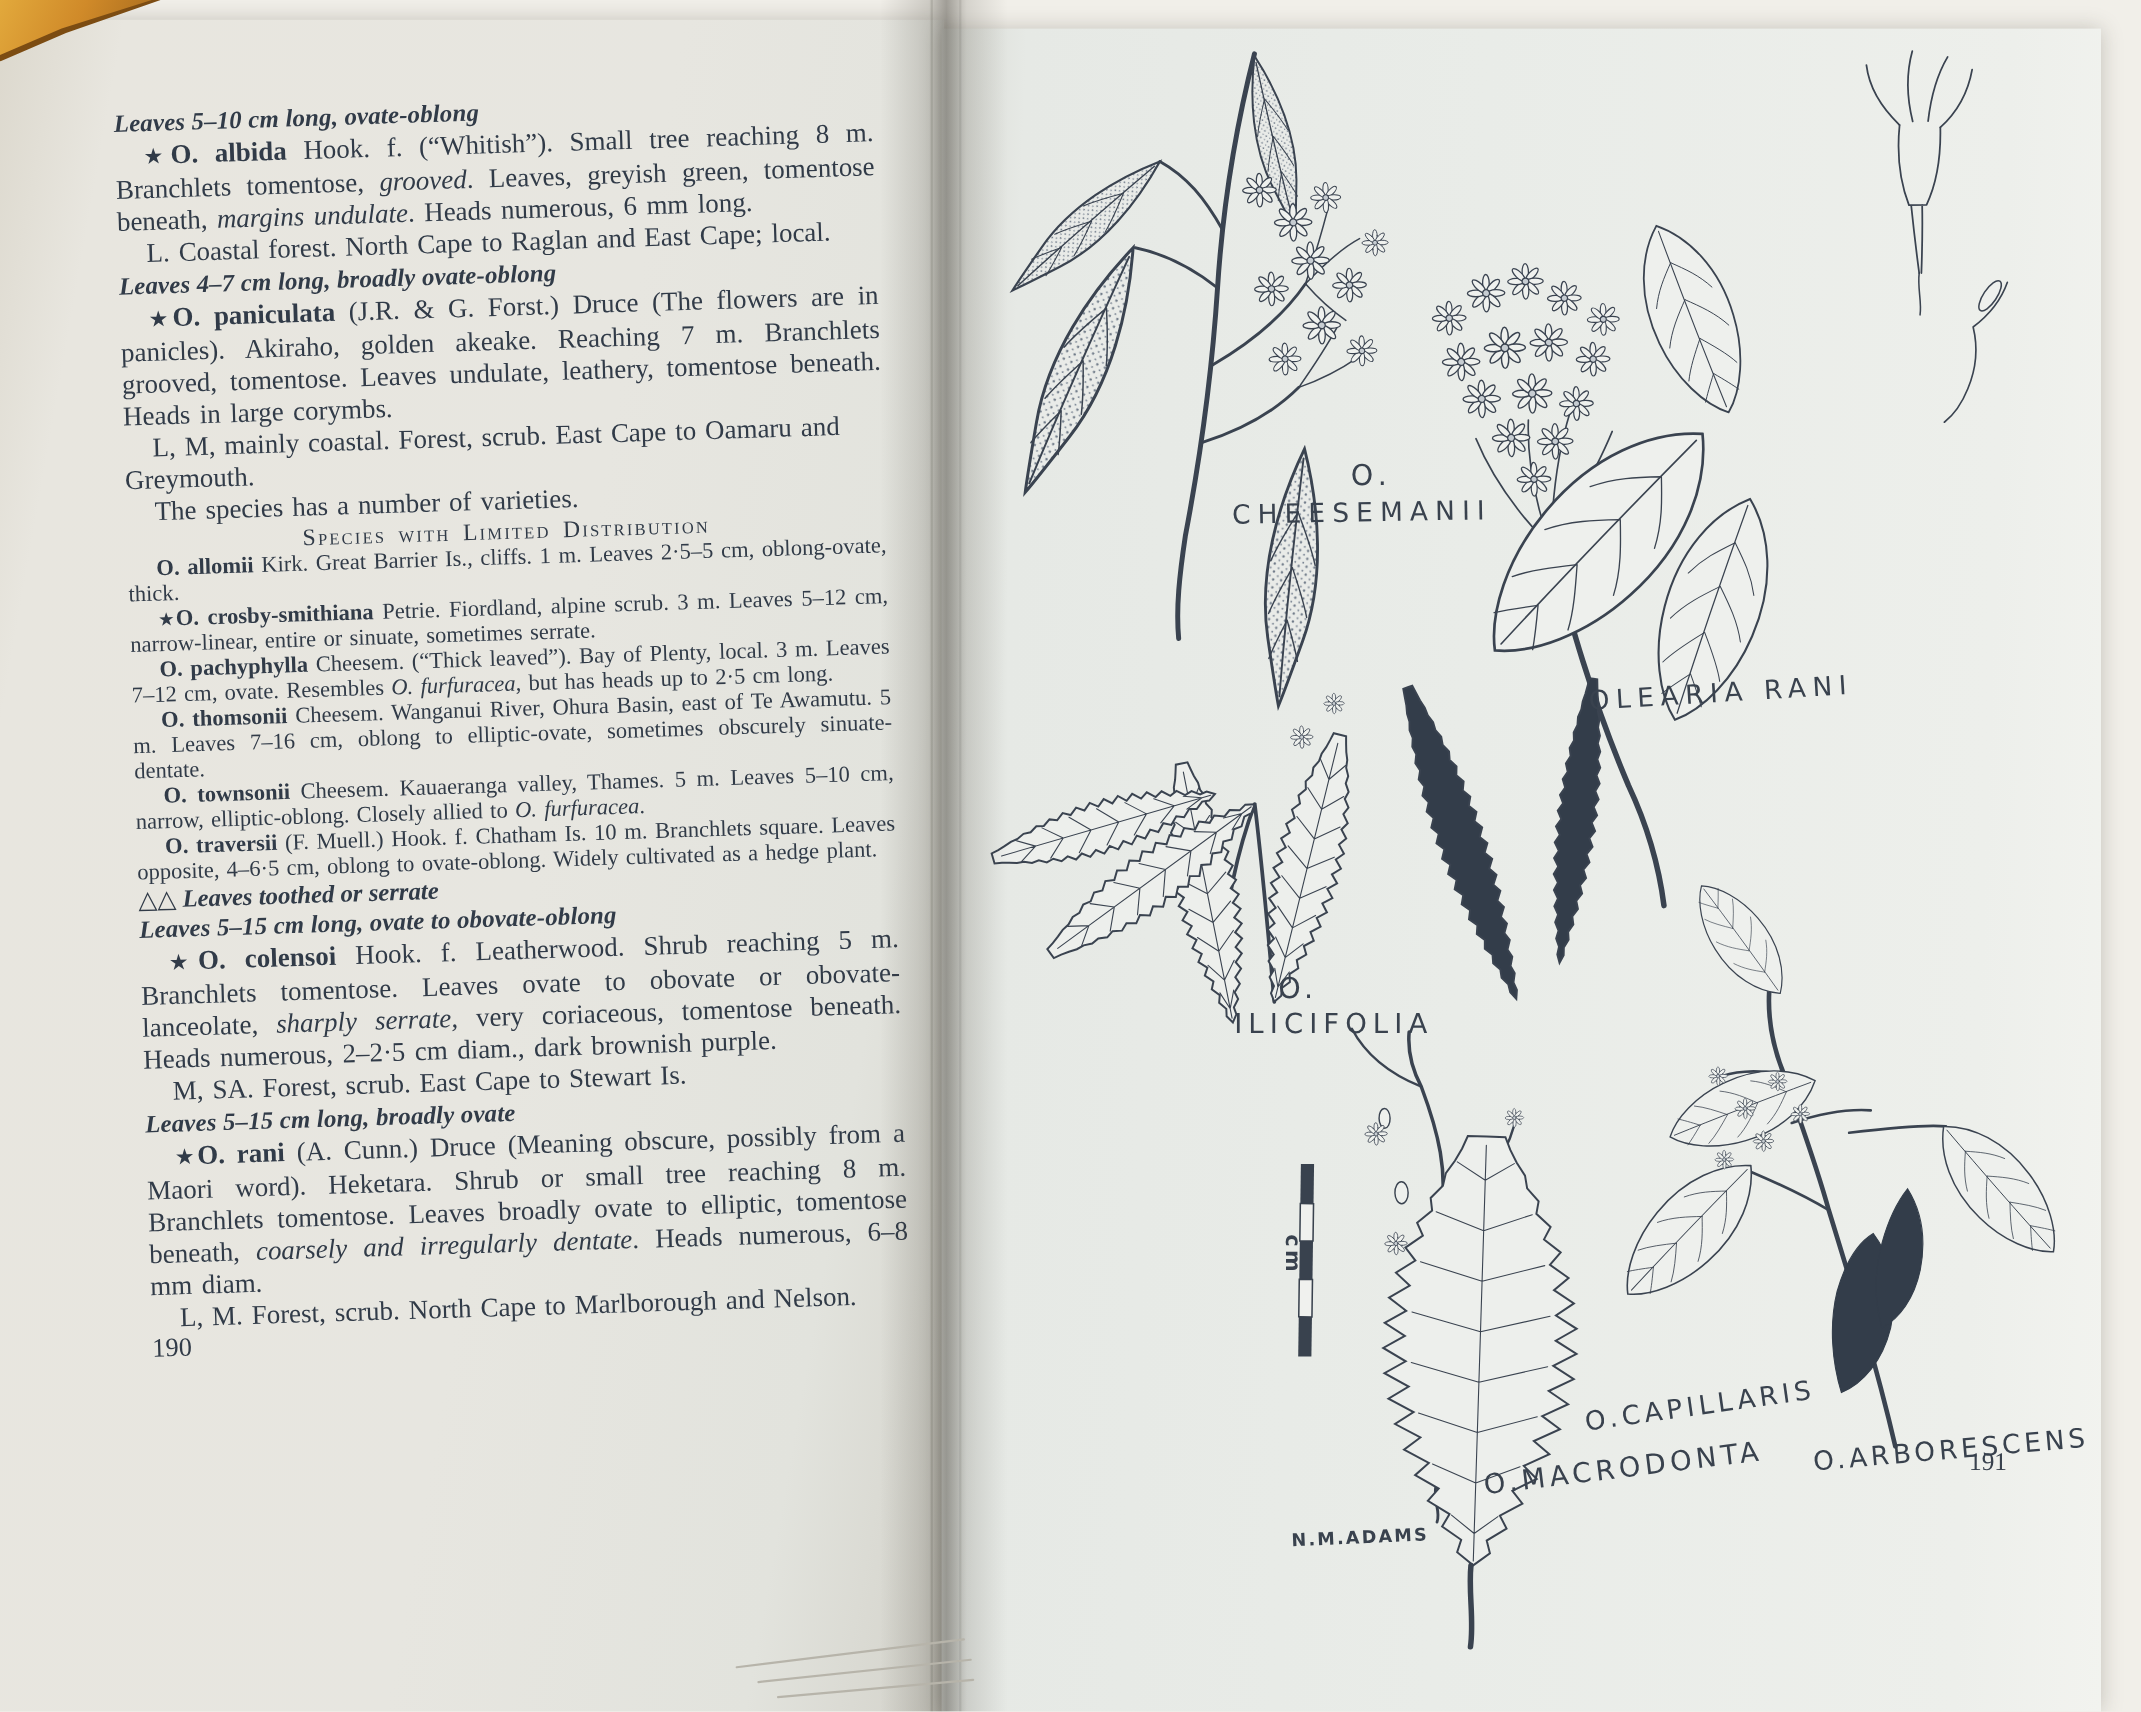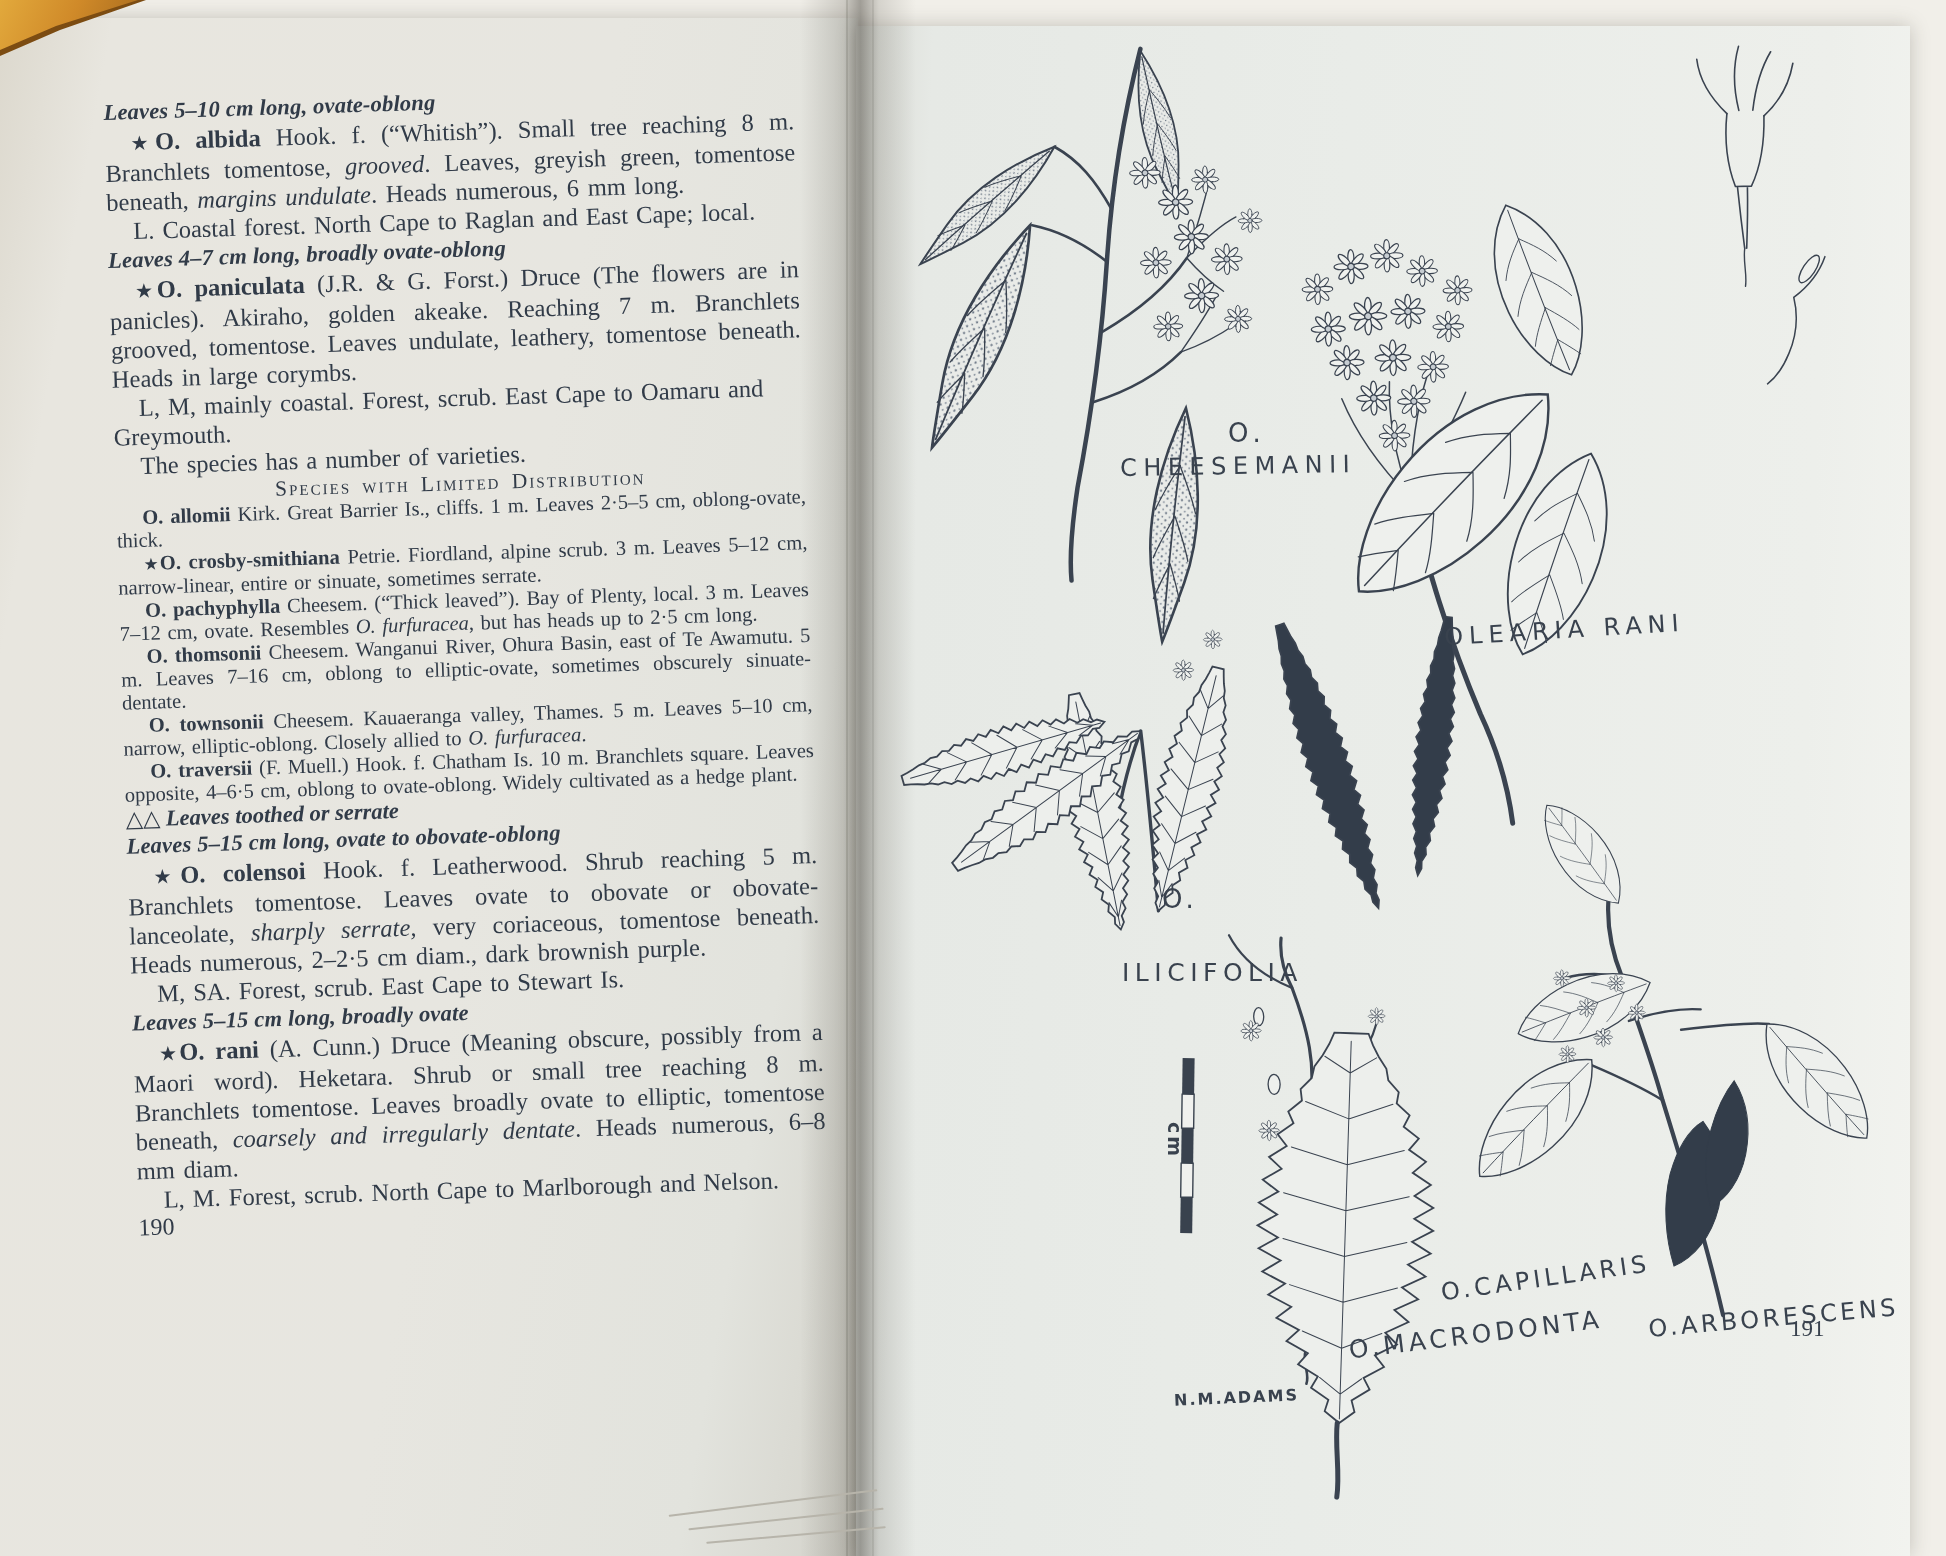--- a/index.html
+++ b/index.html
@@ -57,21 +57,21 @@
   .m-h4{margin-top:42px;}  .m-p8{margin-top:14px;}
 
   
   .plate{position:absolute;inset:0;transform:rotate(-1.2deg);transform-origin:50% 50%;}
   .plabel{position:absolute;font-family:"DejaVu Sans",sans-serif;color:#39424e;
      white-space:nowrap;}
   .lbl-cheese-o{left:372px;top:392px;font-size:26px;letter-spacing:5px;}
   .lbl-cheese{left:264px;top:426px;font-size:24px;letter-spacing:6.5px;transform:rotate(-1deg);}
   .lbl-rani{left:588px;top:590px;font-size:24px;letter-spacing:6px;transform:rotate(-3.5deg);}
   .lbl-ilici-o{left:306px;top:858px;font-size:26px;letter-spacing:4px;}
-  .lbl-ilici{left:266px;top:932px;font-size:25px;letter-spacing:5.5px;text-align:center;}
+  .lbl-ilici{left:266px;top:890px;font-size:25px;letter-spacing:5.5px;text-align:center;}
   .lbl-capil{left:584px;top:1238px;font-size:24px;letter-spacing:4px;transform:rotate(-8deg);}
   .lbl-macro{left:492px;top:1294px;font-size:25px;letter-spacing:4px;transform:rotate(-7deg);}
   .lbl-arbo{left:792px;top:1278px;font-size:24px;letter-spacing:3.5px;transform:rotate(-5deg);}
   .lbl-sig{left:318px;top:1362px;font-size:16px;font-weight:bold;letter-spacing:2px;transform:rotate(-2.5deg);}
   .lbl-cm{left:330px;top:1096px;font-size:19px;font-weight:bold;letter-spacing:3px;
      transform:rotate(90deg);transform-origin:0 0;}
   .pageno-right{position:absolute;left:934px;top:1290px;font-size:23px;
      font-family:Liberation Serif, serif;color:#39424e;}
 </style>
 </head>

